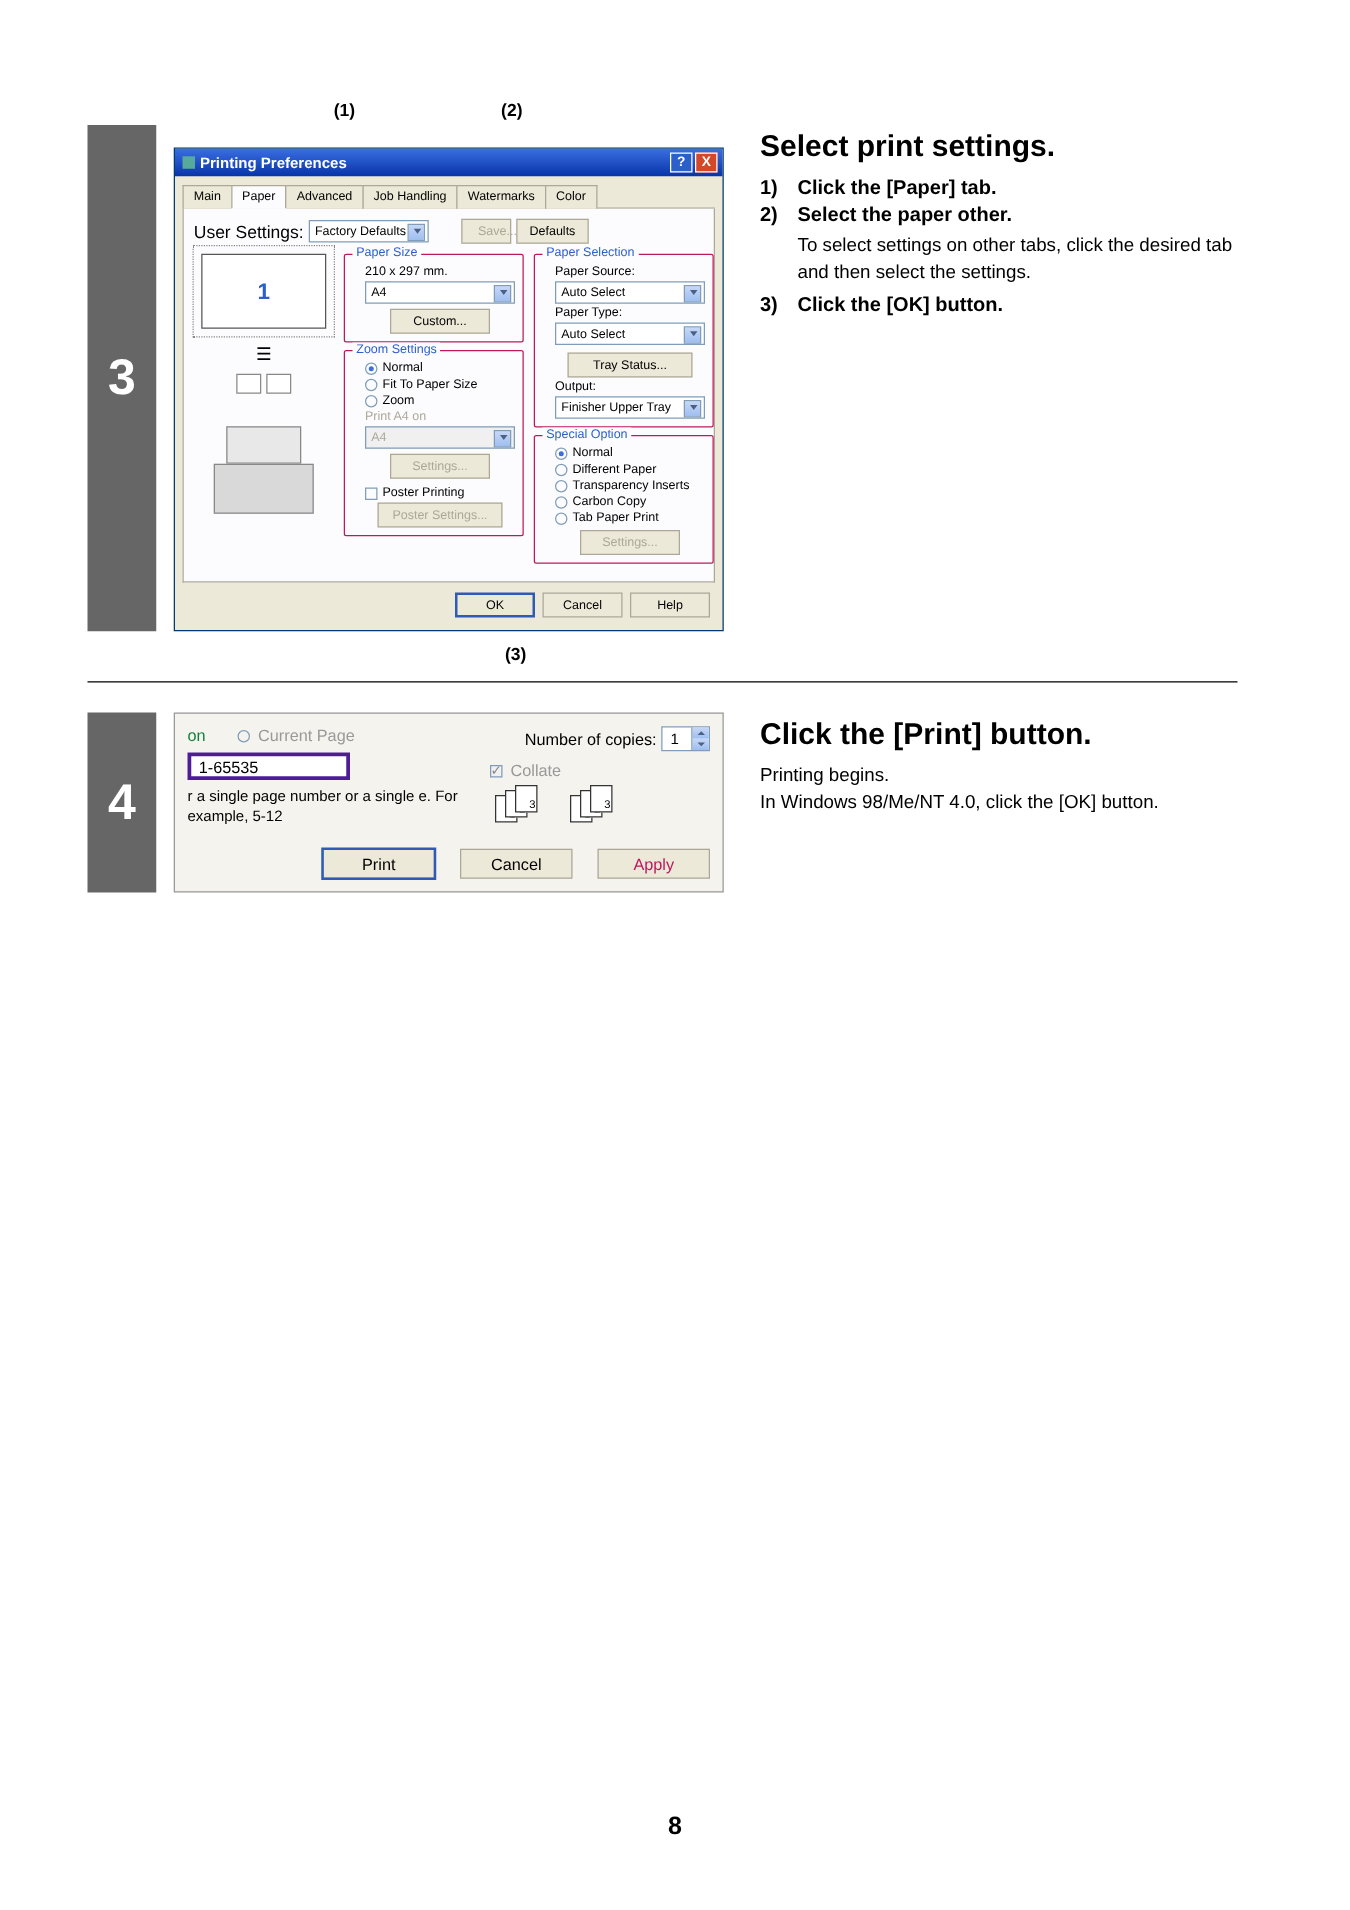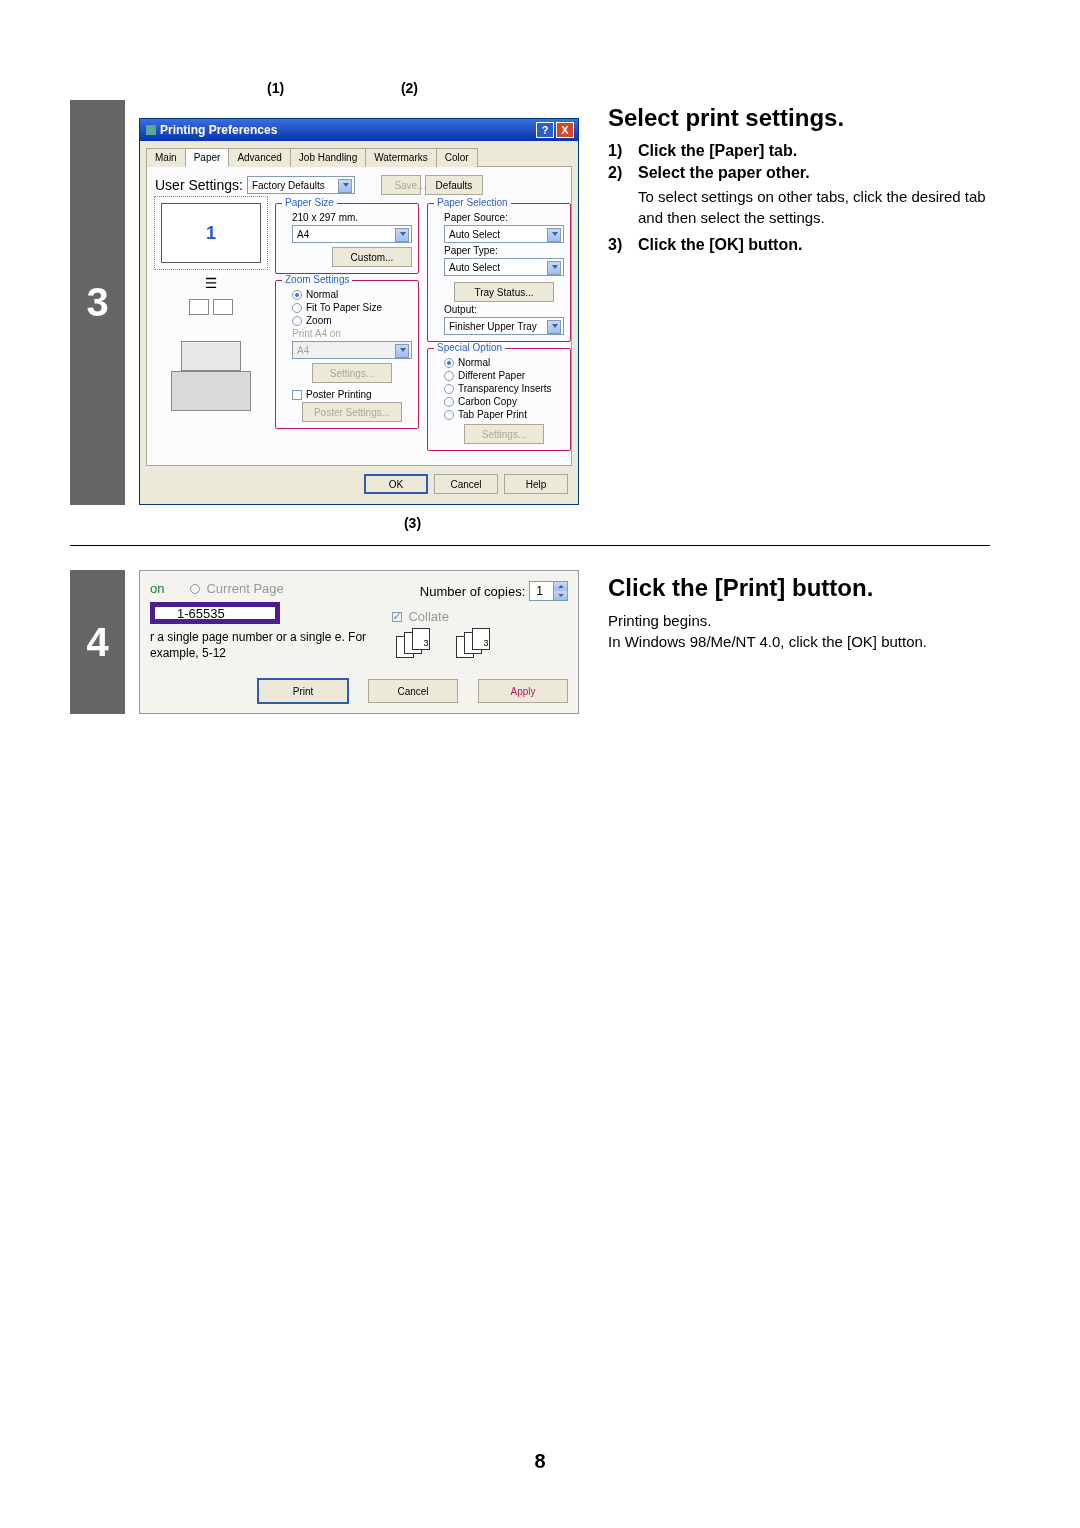--- a/index.html
+++ b/index.html
@@ -72,30 +72,30 @@
   .snippet .left-col { width: 55%; }
   .snippet .right-col { width: 42%; }
   .snippet .copies-row { display:flex; align-items:center; gap:4px; justify-content:flex-end; margin-bottom:8px; }
   .snippet .spinner { display:inline-flex; align-items:center; border:1px solid #7f9db9; background:#fff; height:20px; }
   .snippet .spinner .val { padding:0 10px 0 6px; font-size:12px; }
   .snippet .spinner .btns { width:14px; height:18px; display:flex; flex-direction:column; }
   .snippet .spinner .btns div { flex:1; background:linear-gradient(#c7d8f6,#9ebef0); border-left:1px solid #7f9db9; display:flex; align-items:center; justify-content:center; }
   .snippet .spinner .arr-up { width:0;height:0;border-left:3px solid transparent;border-right:3px solid transparent;border-bottom:3px solid #4a6184; }
   .snippet .spinner .arr-dn { width:0;height:0;border-left:3px solid transparent;border-right:3px solid transparent;border-top:3px solid #4a6184; }
   .snippet .radio-lbl { color:#999; font-size:13px; }
-  .snippet .range-input { width:130px; height:22px; border:5px solid #4c1d95; background:#fff; padding:0 22px; display:inline-flex; align-items:center; margin:6px 0; font-size:13px; }
+  .snippet .range-input { width:130px; height:22px; border:3px solid #4c1d95; background:#fff; padding:0 6px; display:inline-flex; align-items:center; margin:6px 0; font-size:13px; }
   .snippet .hint { font-size:12px; line-height:1.3; }
   .snippet .collate-row { display:flex; align-items:center; gap:6px; color:#999; }
   .snippet .collate-row .checkbox { background:#f0f0f0; position:relative; }
   .snippet .collate-row .checkbox.checked::after { content:"✓"; position:absolute; top:-3px; left:-1px; font-size:11px; color:#888; }
   .snippet .collate-icons { display:flex; gap:20px; margin-top:4px; margin-left:4px; }
   .snippet .ci { position:relative; width:40px; height:30px; }
   .snippet .ci span { position:absolute; width:18px; height:22px; border:1px solid #333; background:#fff; font-size:9px; display:flex; align-items:flex-end; justify-content:flex-end; padding:1px; }
   .snippet .btn-row { display:flex; justify-content:flex-end; gap:20px; margin-top:18px; }
-  .snippet .pbtn { width:90px; height:24px; border:1px solid #aca899; background:#ece9d8; font-size:10px; display:inline-flex; align-items:center; justify-content:center; cursor:pointer; }
+  .snippet .pbtn { width:90px; height:24px; border:1px solid #aca899; background:#ece9d8; font-size:13px; display:inline-flex; align-items:center; justify-content:center; cursor:pointer; }
   .snippet .pbtn.default { outline:2px solid #2f5bb7; outline-offset:-1px; }
   .snippet .pbtn.disabled { color:#be185d; }
 
 </style>
 </head>
 <body>
 
 <div class="page">
 
   <div class="step-row">
@@ -122,21 +122,21 @@
             <div class="tab">Main</div>
             <div class="tab active">Paper</div>
             <div class="tab">Advanced</div>
             <div class="tab">Job Handling</div>
             <div class="tab">Watermarks</div>
             <div class="tab">Color</div>
           </div>
           <div class="panel">
             <div class="userset-row">
               <span class="lbl">User Settings:</span>
-              <span class="xp-select" style="width:108px;">
+              <span class="xp-select" style="width:96px;">
                 <span>Factory Defaults</span>
                   <span class="arr"></span>
               </span>
               <span style="width:18px;"></span>
               <span class="xp-btn disabled" style="width:36px;padding-left:28px;">Save...</span>
               <span class="xp-btn" style="width:58px;">Defaults</span>
             </div>
 
             <div class="cols">
 
@@ -156,21 +156,21 @@
               </div>
 
               <div class="col-mid">
                 <div class="group">
                   <span class="gtitle">Paper Size</span>
                   <div class="fld-lbl">210 x 297 mm.</div>
                   <span class="xp-select" style="width:120px;">
                     <span>A4</span>
                       <span class="arr"></span>
                   </span>
-                  <div style="text-align:right; margin-top:4px;">
+                  <div style="text-align:center; margin-top:4px;">
                     <span class="xp-btn" style="width:80px;">Custom...</span>
                   </div>
                 </div>
                 <div class="group">
                   <span class="gtitle">Zoom Settings</span>
                   <div class="radio-row">
                       <span class="radio checked"></span>
                       <span>Normal</span>
                     </div>
                   <div class="radio-row">

